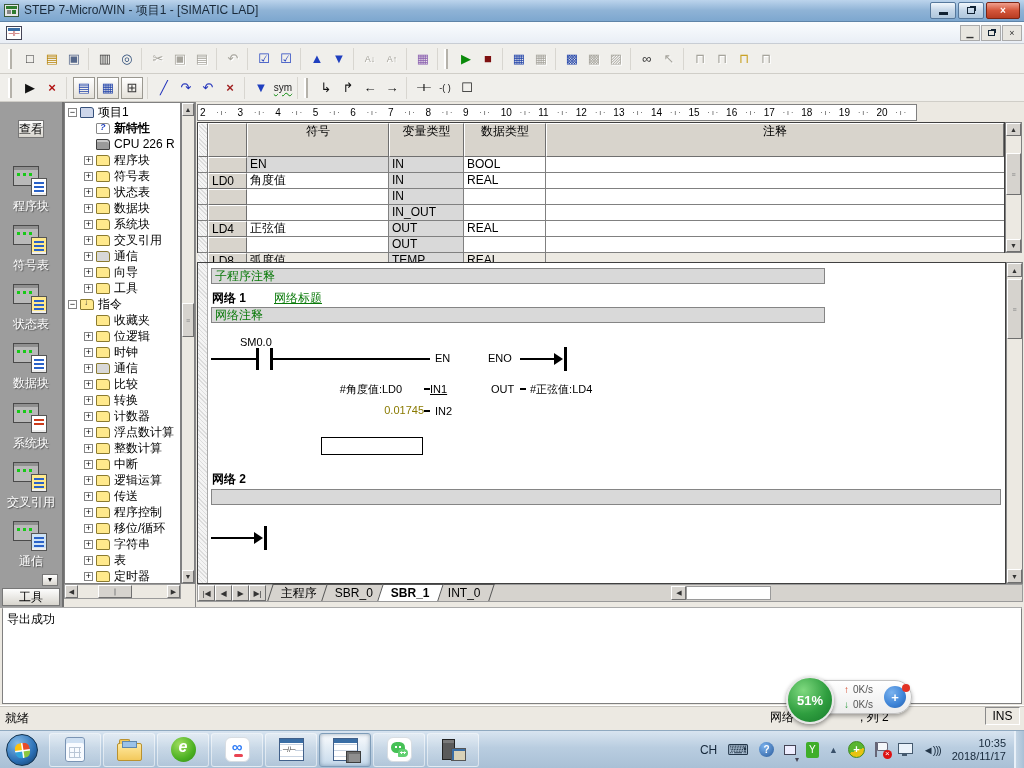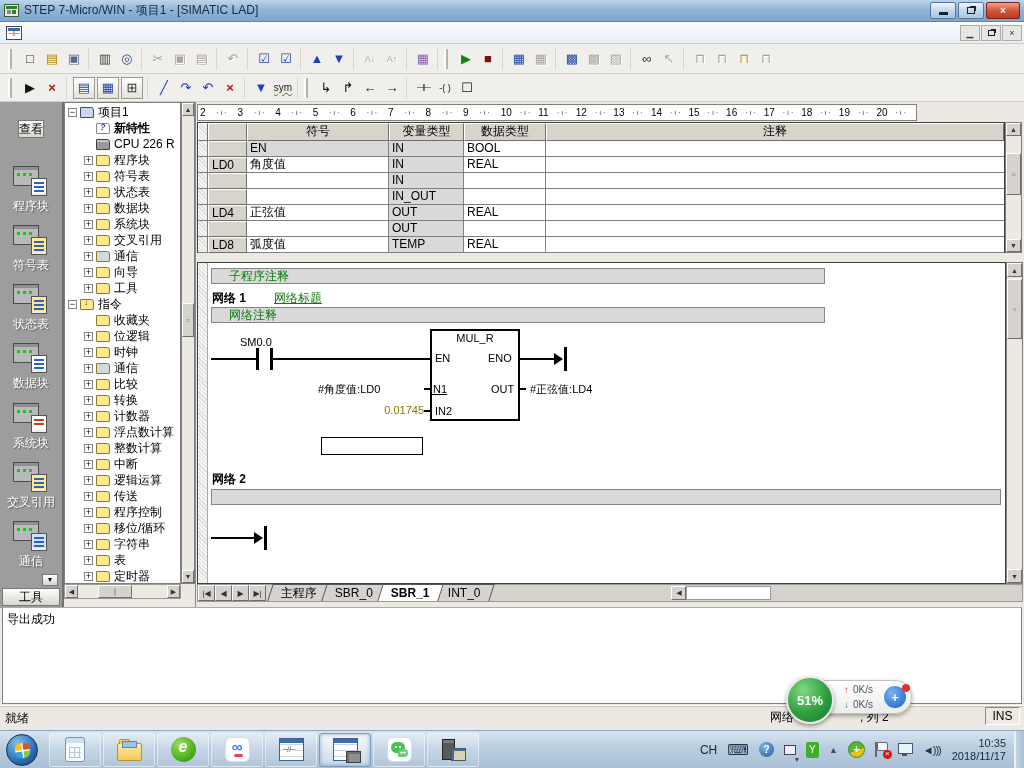--- a/index.html
+++ b/index.html
@@ -80,37 +80,37 @@
   .sthumb{background:#d6d3ce;border:1px solid;border-color:#fff #6f6f6f #6f6f6f #fff;display:flex;align-items:center;justify-content:center;color:#888;font-size:7px;letter-spacing:0;}
 
   
   .ruler{left:197px;top:104px;width:720px;height:17px;background:#fff;border:1px solid #808080;display:flex;align-items:center;padding:0 2px;font-size:10px;}
   .rtick{flex:1;display:flex;align-items:center;}
   .rtick::after{content:"· ı ·";flex:1;text-align:center;color:#444;font-size:7px;}
 
   
   .vartable{left:197px;top:122px;width:808px;height:131px;background:#fff;border:1px solid #404040;}
   .vtrow{display:flex;height:16px;}
-  .vtrow.head{height:18px;}
+  .vtrow.head{height:34px;}
   .vc{border-right:1px solid #808080;border-bottom:1px solid #808080;padding:0 3px;font-size:12px;line-height:15px;overflow:hidden;white-space:nowrap;}
   .vc.hatch{flex:0 0 10px;background:repeating-linear-gradient(45deg,#dcdcdc 0 1px,#f4f4f4 1px 3px);padding:0;}
   .vc.addr{flex:0 0 39px;background:#d8d4cc;border:1px solid;border-color:#fff #6f6f6f #6f6f6f #fff;text-align:left;}
   .vc.sym{flex:0 0 142px;}
   .vc.sym[data-shaded]{background:#d9d9d9;}
   .vc.vty{flex:0 0 75px;background:#d9d9d9;}
   .vc.dty{flex:0 0 82px;}
   .vc.cmt{flex:1;border-right:none;}
   .vtrow.head .vc{background:#d8d4cc;text-align:center;font-weight:normal;border:1px solid;border-color:#fff #6f6f6f #6f6f6f #fff;}
   .vtrow.head .vc.hatch{background:repeating-linear-gradient(45deg,#dcdcdc 0 1px,#f4f4f4 1px 3px);}
   .tblscroll{left:1005px;top:122px;width:17px;height:131px;background:#ece9e2;border:1px solid #808080;}
 
   
   .ladder{left:197px;top:262px;width:809px;height:322px;background:#fff;border:1px solid #404040;overflow:hidden;}
   .lhatch{position:absolute;left:0;top:0;bottom:0;width:10px;background:repeating-linear-gradient(45deg,#dcdcdc 0 1px,#f4f4f4 1px 3px);border-right:1px solid #aaa;}
-  .combar{position:absolute;height:16px;background:#d9d9d9;border:1px solid #858585;color:#0a7a0a;font-size:12px;line-height:14px;padding:0 17px;}
+  .combar{position:absolute;height:16px;background:#d9d9d9;border:1px solid #858585;color:#0a7a0a;font-size:12px;line-height:14px;padding:0 3px;}
   .netlabel{position:absolute;font-weight:bold;font-size:12px;}
   .nettitle{position:absolute;color:#0a7a0a;font-size:12px;text-decoration:underline;}
   .lline{position:absolute;background:#000;}
   .lbox{position:absolute;border:2px solid #000;background:#fff;font-size:11px;}
   .pin{position:absolute;font-size:11px;}
   .opnd{position:absolute;font-size:11px;white-space:nowrap;}
   .opnd.const{color:#8a7a00;}
   .arrowhead{position:absolute;width:0;height:0;border-top:6px solid transparent;border-bottom:6px solid transparent;border-left:9px solid #000;}
   .ladscroll{left:1006px;top:262px;width:17px;height:322px;background:#ece9e2;border:1px solid #808080;}
 
@@ -684,29 +684,26 @@
     <div class="combar" style="left:13px;top:5px;width:614px;">子程序注释</div>
     <div class="netlabel" style="left:14px;top:27px;">网络 1</div>
     <div class="nettitle" style="left:76px;top:27px;">网络标题</div>
     <div class="combar" style="left:13px;top:44px;width:614px;">网络注释</div>
 
     <div class="opnd" style="left:42px;top:73px;">SM0.0</div>
     <div class="lline" style="left:13px;top:95px;width:45px;height:2px;"></div>
     <div class="lline" style="left:58px;top:85px;width:3px;height:22px;"></div>
     <div class="lline" style="left:72px;top:85px;width:3px;height:22px;"></div>
     <div class="lline" style="left:75px;top:95px;width:157px;height:2px;"></div>
-    <div class="lbox" style="left:232px;top:66px;width:90px;height:92px;">
-      <div style="text-align:center;margin-top:1px;">MUL_R</div>
-    </div>
     <div class="pin" style="left:237px;top:89px;">EN</div>
     <div class="pin" style="left:290px;top:89px;">ENO</div>
     <div class="pin" style="left:232px;top:120px;text-decoration:underline;">IN1</div>
     <div class="pin" style="left:237px;top:142px;">IN2</div>
     <div class="pin" style="left:293px;top:120px;">OUT</div>
-    <div class="opnd" style="left:120px;top:119px;width:106px;text-align:left;">#角度值:LD0</div>
+    <div class="opnd" style="left:120px;top:119px;width:106px;text-align:center;">#角度值:LD0</div>
     <div class="lline" style="left:226px;top:125px;width:6px;height:2px;"></div>
     <div class="opnd const" style="left:120px;top:141px;width:106px;text-align:right;">0.01745</div>
     <div class="lline" style="left:226px;top:147px;width:6px;height:2px;"></div>
     <div class="lline" style="left:322px;top:125px;width:6px;height:2px;"></div>
     <div class="opnd" style="left:332px;top:119px;">#正弦值:LD4</div>
     <div class="lline" style="left:322px;top:95px;width:36px;height:2px;"></div>
     <div class="arrowhead" style="left:356px;top:90px;"></div>
     <div class="lline" style="left:366px;top:84px;width:3px;height:24px;"></div>
     <div class="lbox" style="left:123px;top:174px;width:102px;height:18px;border-width:1px;"></div>
 

